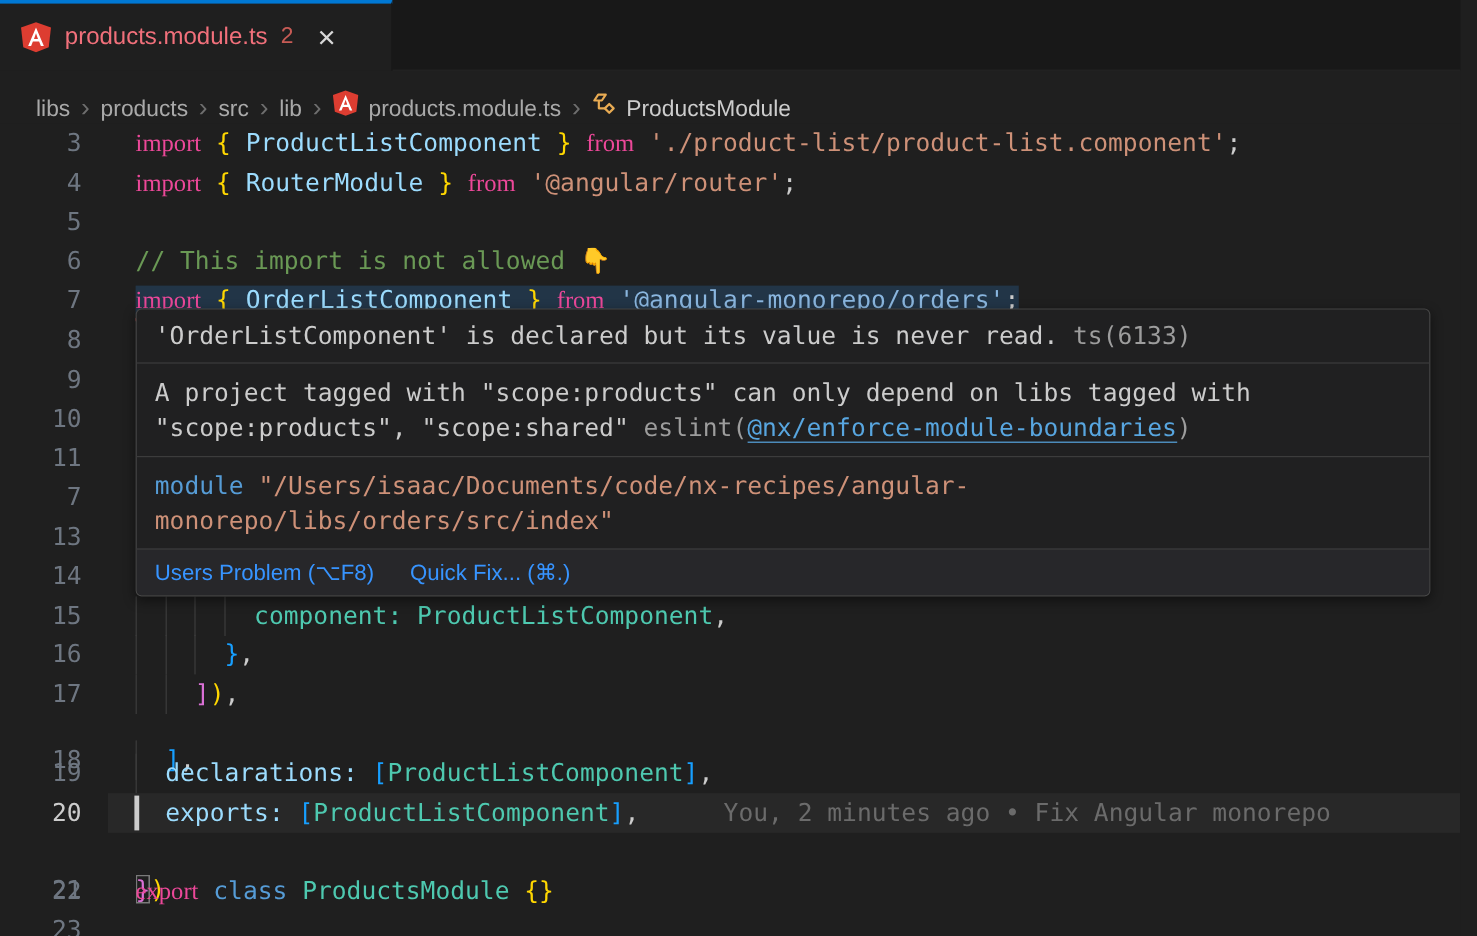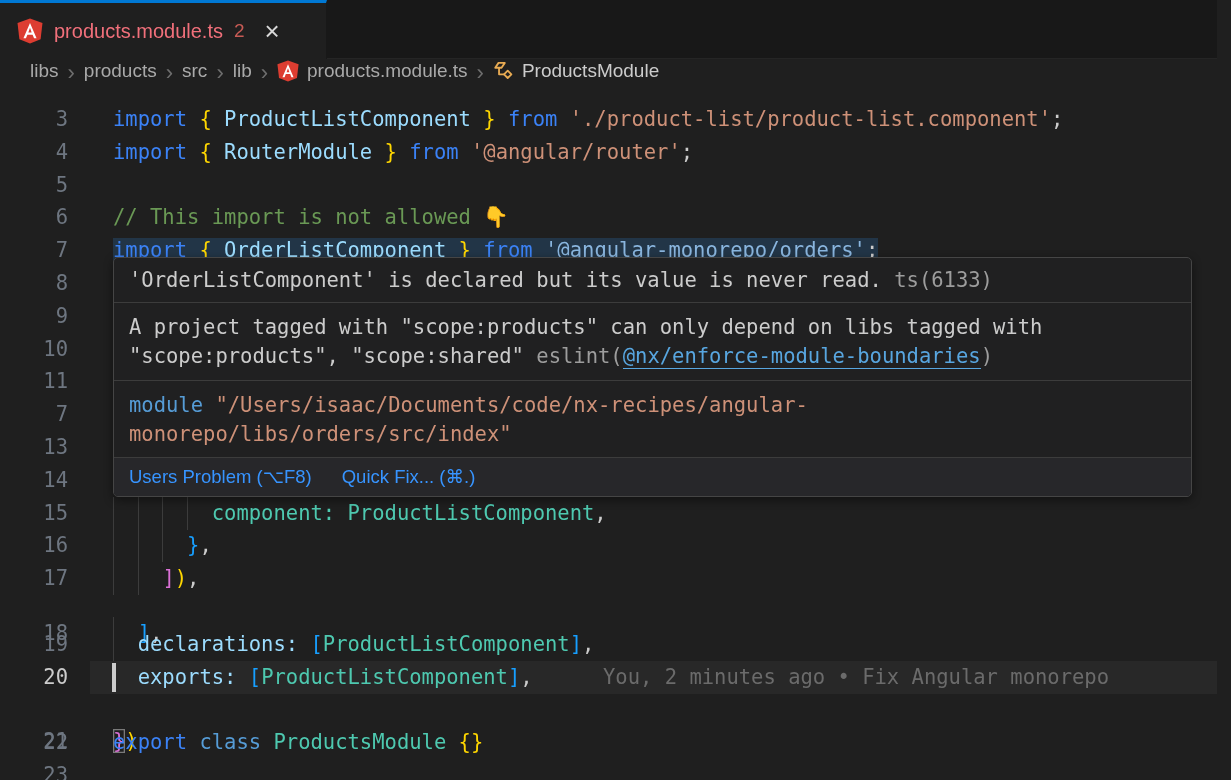--- a/index.html
+++ b/index.html
@@ -12,40 +12,40 @@
     border-bottom:1px solid #252525; }
   .tab { position:absolute; left:0; top:0; width:327px; height:59px; background:#1f1f1f;
     border-top:3px solid #0078D4; border-right:1px solid #181818;
     display:flex; align-items:center; padding:0 14px 0 17px; gap:11px; cursor:pointer; }
   .tab-label { font-size:20px; color:#F1707B; white-space:nowrap; }
   .tab-badge { font-size:19px; color:#C75B55; }
   .tab-close { font-size:26px; color:#D8D8D8; line-height:1; margin-left:9px; cursor:pointer; }
 
   
   .breadcrumb { position:absolute; left:0; top:60px; width:100%; height:43px; background:#1f1f1f;
-    display:flex; align-items:flex-start; padding-left:30px; font-size:19px; color:#A9A9A9; }
+    display:flex; align-items:flex-end; padding-left:30px; font-size:19px; color:#A9A9A9; }
   .crumb { white-space:nowrap; cursor:pointer; }
   .crumb.last { color:#CCCCCC; }
   .crumb-sep { color:#6e6e6e; font-size:22px; padding:0 9px; }
   .crumb-icon { display:inline-block; vertical-align:-4px; margin-right:8px; }
 
   
   .editor { position:absolute; left:0; top:103px; right:0; bottom:0; overflow:hidden;
     font-family:"DejaVu Sans Mono","Liberation Mono",monospace; font-size:20.5px; }
   .row { position:absolute; left:0; width:100%; height:33px; line-height:33px; white-space:pre; }
   .row.current::before { content:''; position:absolute; left:90px; right:0; top:0; bottom:0;
     background:rgba(255,255,255,0.045); }
   .num { position:absolute; left:0; width:68px; text-align:right; color:#6E7681; }
   .row.current .num { color:#CCCCCC; }
   .code { position:absolute; left:113px; top:0; }
   .guide { position:absolute; top:0; bottom:0; width:1px; background:#3c3c3c; }
   .cursor { position:absolute; left:112px; top:2px; bottom:2px; width:4px; background:#CCCCCC; }
   .blame { position:absolute; left:603px; color:#6B6B6B; }
 
-  .tk-kw   { color:#3b82f6; }
+  .tk-kw   { color:#ec4899;font-family:Liberation Serif, serif; }
   .tk-kw2  { color:#569CD6; }
   .tk-cls  { color:#4EC9B0; }
   .tk-var  { color:#9CDCFE; }
   .tk-prop { color:#9CDCFE; }
   .tk-str  { color:#CE9178; }
   .tk-cmt  { color:#6A9955; }
   .tk-b1   { color:#FFD700; }
   .tk-b2   { color:#DA70D6; }
   .tk-b3   { color:#179FFF; }
   .tk-fg   { color:#CCCCCC; }

